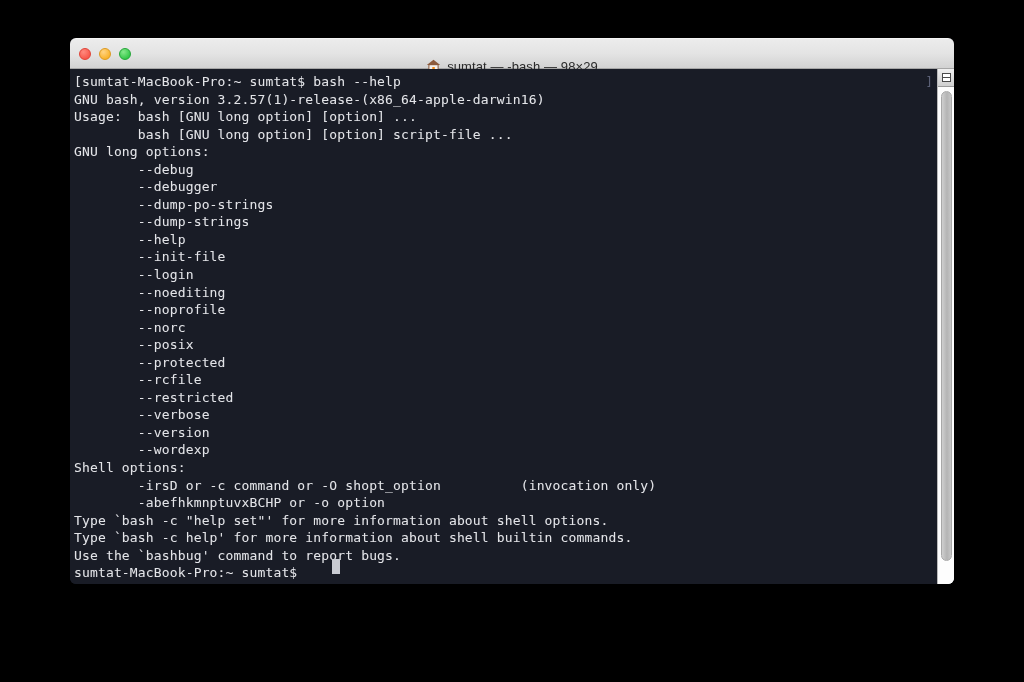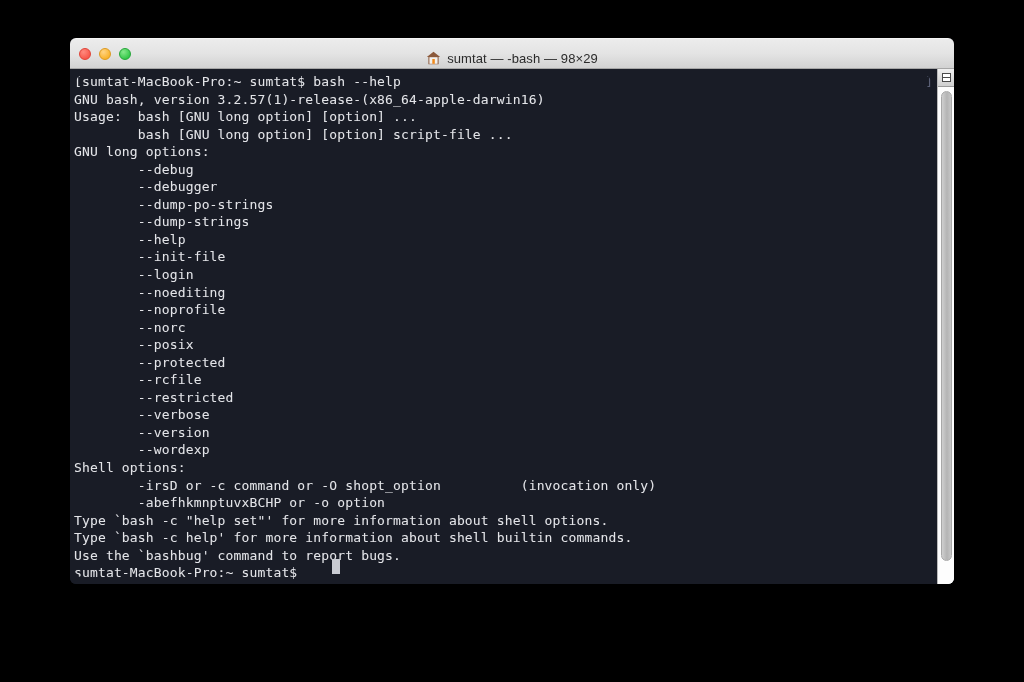--- a/index.html
+++ b/index.html
@@ -66,21 +66,21 @@
     box-sizing: border-box;
   }
   .tl-close  { background: radial-gradient(circle at 35% 30%, #ff8a7f, #f7564a 75%); border: 1px solid #e04236; }
   .tl-min    { background: radial-gradient(circle at 35% 30%, #ffd484, #f9b229 75%); border: 1px solid #dd9a1f; }
   .tl-max    { background: radial-gradient(circle at 35% 30%, #86e88b, #33c748 75%); border: 1px solid #23a637; }
 
   #title-block {
     position: absolute;
     left: 0;
     right: 0;
-    top: 4px;
+    top: 12px;
     height: 30px;
     display: flex;
     align-items: center;
     justify-content: center;
     gap: 6px;
     pointer-events: none;
   }
   #title-text {
     font-family: "Liberation Sans", sans-serif;
     font-size: 13px;
@@ -97,21 +97,20 @@
     background: #191c26;
     display: flex;
     overflow: hidden;
   }
 
   #screen {
     flex: 1 1 auto;
     position: relative;
     padding: 4px 0 0 4px;
     overflow: hidden;
-    border-radius: 28px;
   }
 
   pre#console-text {
     margin: 0;
     padding: 0;
     font-family: "DejaVu Sans Mono", "Liberation Mono", monospace;
     font-size: 13px;
     line-height: 17.55px;
     color: #e3e4e8;
     white-space: pre;

